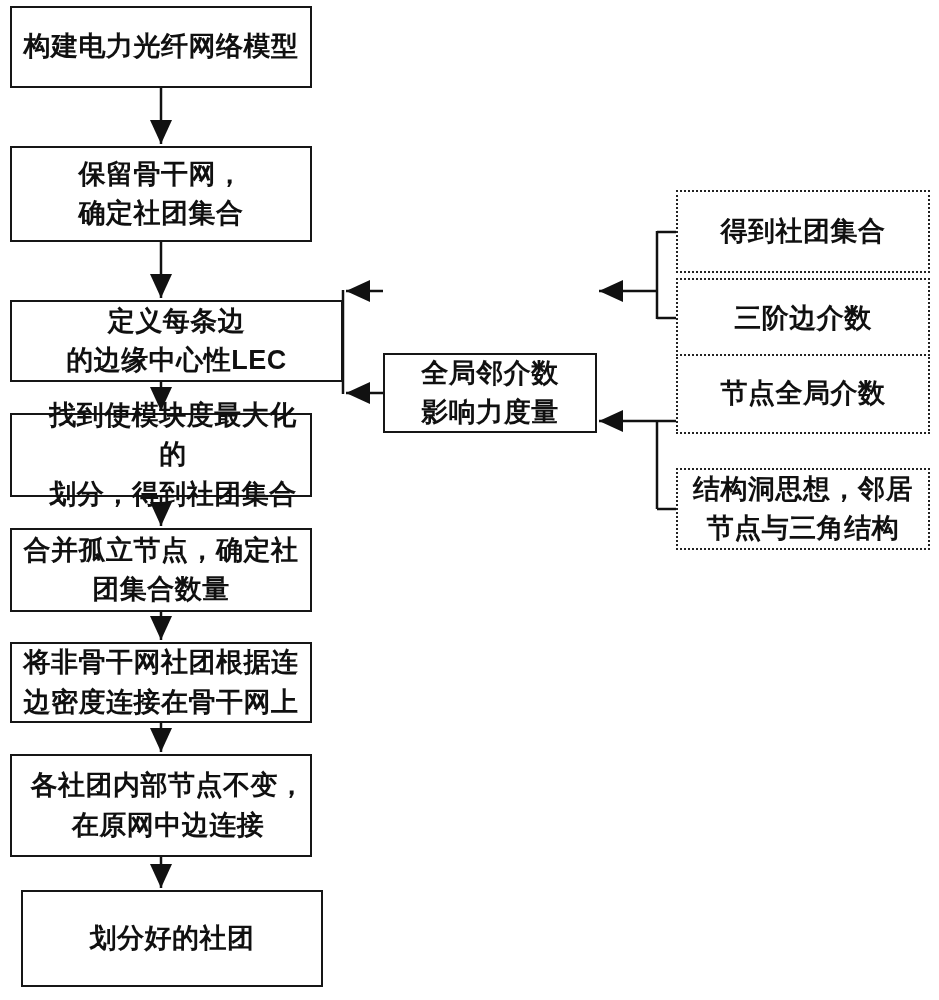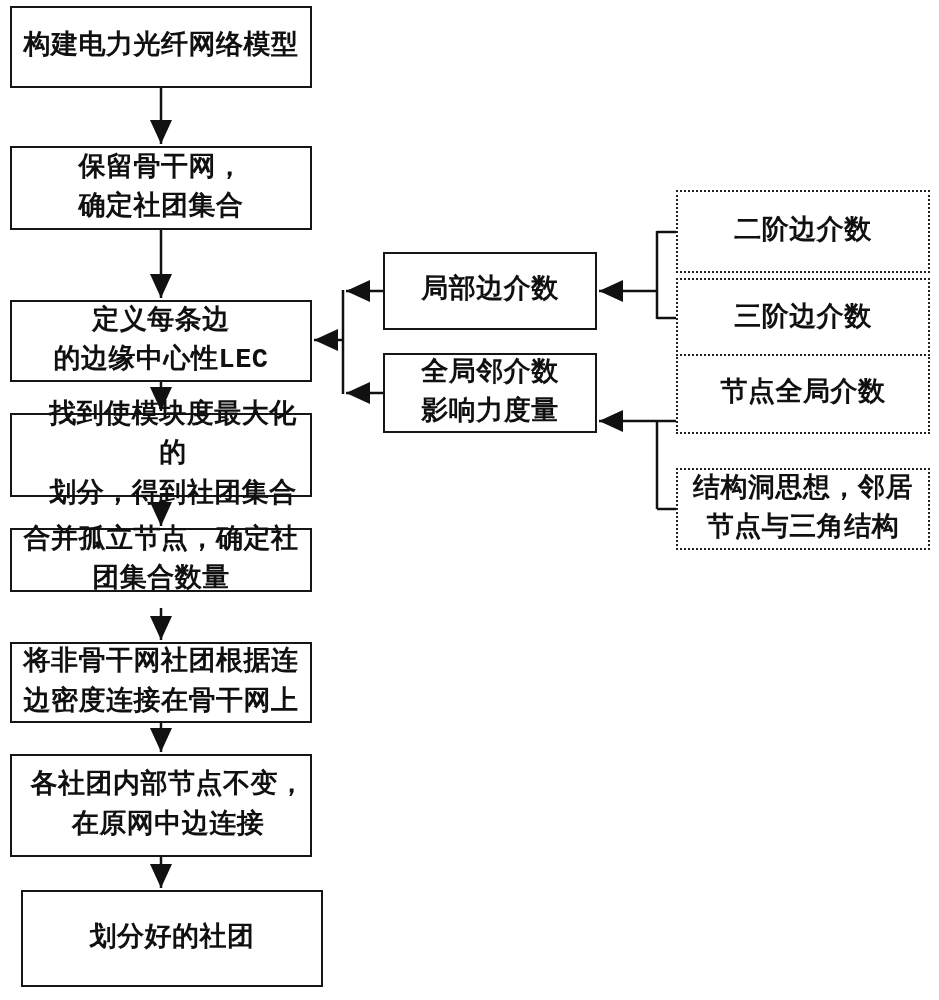--- a/index.html
+++ b/index.html
@@ -5,21 +5,21 @@
   html, body {
     margin: 0;
     padding: 0;
     background: #ffffff;
   }
   #canvas {
     position: relative;
     width: 939px;
     height: 1000px;
     background: #ffffff;
-    font-family: Liberation Mono, monospace;
+    font-family: Liberation Sans, sans-serif;
     overflow: hidden;
   }
   #connectors {
     position: absolute;
     left: 0;
     top: 0;
     width: 939px;
     height: 1000px;
     z-index: 1;
   }
@@ -38,24 +38,24 @@
     line-height: 1.45;
     white-space: pre-line;
     z-index: 2;
     letter-spacing: 0.5px;
   }
   .box.dotted {
     border: 2px dotted #222222;
   }
   
   #b1 { left: 10px; top: 6px;   width: 302px; height: 82px;  }
-  #b2 { left: 10px; top: 146px; width: 302px; height: 84px;  }
-  #b3 { left: 10px; top: 300px; width: 302px; height: 82px;  }
+  #b2 { left: 10px; top: 146px; width: 302px; height: 96px;  }
+  #b3 { left: 10px; top: 300px; width: 333px; height: 82px;  }
   #b4 { left: 10px; top: 413px; width: 302px; height: 84px; padding-left: 24px;  }
-  #b5 { left: 10px; top: 528px; width: 302px; height: 64px;  }
+  #b5 { left: 10px; top: 528px; width: 302px; height: 84px;  }
   #b6 { left: 10px; top: 642px; width: 302px; height: 81px;  }
   #b7 { left: 10px; top: 754px; width: 302px; height: 103px; padding-left: 14px; }
   #b8 { left: 10px; top: 890px; width: 302px; height: 97px; margin-left: 11px;  }
   
   #m1 { left: 383px; top: 252px; width: 214px; height: 78px; }
   #m2 { left: 383px; top: 353px; width: 214px; height: 80px; }
   
   #r1 { left: 676px; top: 190px; width: 254px; height: 83px; }
   #r2 { left: 676px; top: 278px; width: 254px; height: 82px; }
   #r3 { left: 676px; top: 354px; width: 254px; height: 80px; }
@@ -104,23 +104,22 @@
   <div id="b4" class="box">找到使模块度最大化的
 划分，得到社团集合</div>
   <div id="b5" class="box">合并孤立节点，确定社
 团集合数量</div>
   <div id="b6" class="box">将非骨干网社团根据连
 边密度连接在骨干网上</div>
   <div id="b7" class="box">各社团内部节点不变，
 在原网中边连接</div>
   <div id="b8" class="box">划分好的社团</div>
 
-  <div id="m1" class="box">局部边介数</div>
   <div id="m2" class="box">全局邻介数
 影响力度量</div>
 
-  <div id="r1" class="box dotted">二阶边介数</div>
+  <div id="r1" class="box dotted">得到社团集合</div>
   <div id="r2" class="box dotted">三阶边介数</div>
   <div id="r3" class="box dotted">节点全局介数</div>
   <div id="r4" class="box dotted">结构洞思想，邻居
 节点与三角结构</div>
 
 </div>
 
 </body></html>

